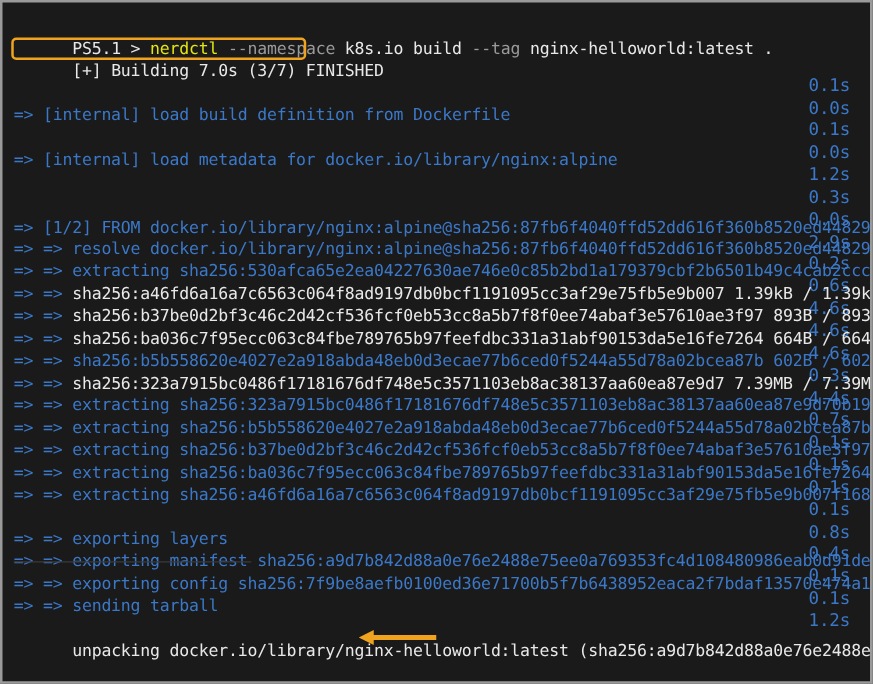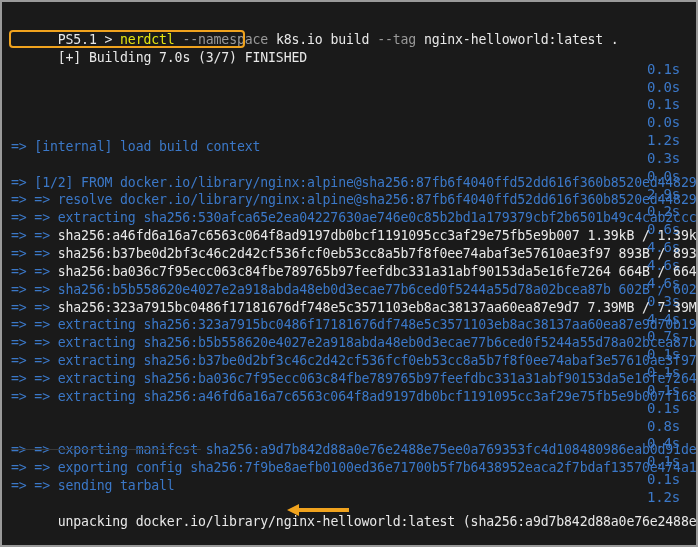--- a/index.html
+++ b/index.html
@@ -124,40 +124,40 @@
     </div>
 
     <div class="line hl-wrap">
       <span class="txt c-white">[+] Building 7.0s (3/7) FINISHED</span>
       <span class="hl-box"></span>
     </div>
 
     <div id="build-lines">
         <div class="line"><span class="time">0.1s</span></div>
         <div class="line"><span class="time">0.0s</span></div>
-        <div class="line"><span class="time">0.1s</span></div>
+        <div class="line"><span class="txt c-blue">=&gt; [internal] load build definition from Dockerfile</span><span class="time">0.1s</span></div>
         <div class="line"><span class="time">0.0s</span></div>
-        <div class="line"><span class="time">1.2s</span></div>
-        <div class="line"><span class="txt c-blue">=&gt; [internal] load build context</span><span class="time">0.3s</span></div>
+        <div class="line"><span class="txt c-blue">=&gt; [internal] load metadata for docker.io/library/nginx:alpine</span><span class="time">1.2s</span></div>
+        <div class="line"><span class="time">0.3s</span></div>
         <div class="line"><span class="time">0.0s</span></div>
         <div class="line"><span class="txt c-blue">=&gt; [1/2] FROM docker.io/library/nginx:alpine@sha256:87fb6f4040ffd52dd616f360b8520ed448293</span><span class="time">2.9s</span></div>
         <div class="line"><span class="txt c-blue">=&gt; =&gt; resolve docker.io/library/nginx:alpine@sha256:87fb6f4040ffd52dd616f360b8520ed448293</span><span class="time">0.2s</span></div>
         <div class="line"><span class="txt c-blue">=&gt; =&gt; extracting sha256:530afca65e2ea04227630ae746e0c85b2bd1a179379cbf2b6501b49c4cab2ccc</span><span class="time">0.6s</span></div>
         <div class="line"><span class="txt c-blue">=&gt; =&gt; </span><span class="txt c-white">sha256:a46fd6a16a7c6563c064f8ad9197db0bcf1191095cc3af29e75fb5e9b007 1.39kB / 1.39kB</span><span class="time">4.6s</span></div>
         <div class="line"><span class="txt c-blue">=&gt; =&gt; </span><span class="txt c-white">sha256:b37be0d2bf3c46c2d42cf536fcf0eb53cc8a5b7f8f0ee74abaf3e57610ae3f97 893B / 893B</span><span class="time">4.6s</span></div>
         <div class="line"><span class="txt c-blue">=&gt; =&gt; </span><span class="txt c-white">sha256:ba036c7f95ecc063c84fbe789765b97feefdbc331a31abf90153da5e16fe7264 664B / 664B</span><span class="time">4.6s</span></div>
         <div class="line"><span class="txt c-blue">=&gt; =&gt; sha256:b5b558620e4027e2a918abda48eb0d3ecae77b6ced0f5244a55d78a02bcea87b 602B / 602B</span><span class="time">0.3s</span></div>
         <div class="line"><span class="txt c-blue">=&gt; =&gt; </span><span class="txt c-white">sha256:323a7915bc0486f17181676df748e5c3571103eb8ac38137aa60ea87e9d7 7.39MB / 7.39MB</span><span class="time">4.4s</span></div>
         <div class="line"><span class="txt c-blue">=&gt; =&gt; extracting sha256:323a7915bc0486f17181676df748e5c3571103eb8ac38137aa60ea87e9d70b19</span><span class="time">0.7s</span></div>
         <div class="line"><span class="txt c-blue">=&gt; =&gt; extracting sha256:b5b558620e4027e2a918abda48eb0d3ecae77b6ced0f5244a55d78a02bcea87b</span><span class="time">0.1s</span></div>
         <div class="line"><span class="txt c-blue">=&gt; =&gt; extracting sha256:b37be0d2bf3c46c2d42cf536fcf0eb53cc8a5b7f8f0ee74abaf3e57610ae3f97</span><span class="time">0.1s</span></div>
         <div class="line"><span class="txt c-blue">=&gt; =&gt; extracting sha256:ba036c7f95ecc063c84fbe789765b97feefdbc331a31abf90153da5e16fe7264</span><span class="time">0.1s</span></div>
         <div class="line"><span class="txt c-blue">=&gt; =&gt; extracting sha256:a46fd6a16a7c6563c064f8ad9197db0bcf1191095cc3af29e75fb5e9b007f168</span><span class="time">0.1s</span></div>
         <div class="line"><span class="time">0.8s</span></div>
-        <div class="line"><span class="time">0.4s</span></div>
+        <div class="line"><span class="txt c-blue">=&gt; =&gt; exporting layers</span><span class="time">0.4s</span></div>
         <div class="line"><span class="txt c-blue">=&gt; =&gt; exporting manifest sha256:a9d7b842d88a0e76e2488e75ee0a769353fc4d108480986eab0d91de5</span><span class="time">0.1s</span></div>
         <div class="line"><span class="txt c-blue">=&gt; =&gt; exporting config sha256:7f9be8aefb0100ed36e71700b5f7b6438952eaca2f7bdaf13570e474a17</span><span class="time">0.1s</span></div>
         <div class="line"><span class="txt c-blue">=&gt; =&gt; sending tarball</span><span class="time">1.2s</span></div>
       </div>
 
     <div class="line">
       <span class="txt c-white">unpacking docker.io/library/nginx-helloworld:latest (sha256:a9d7b842d88a0e76e2488e75ee0a769353fc4</span>
     </div>
     <div class="line">
       

